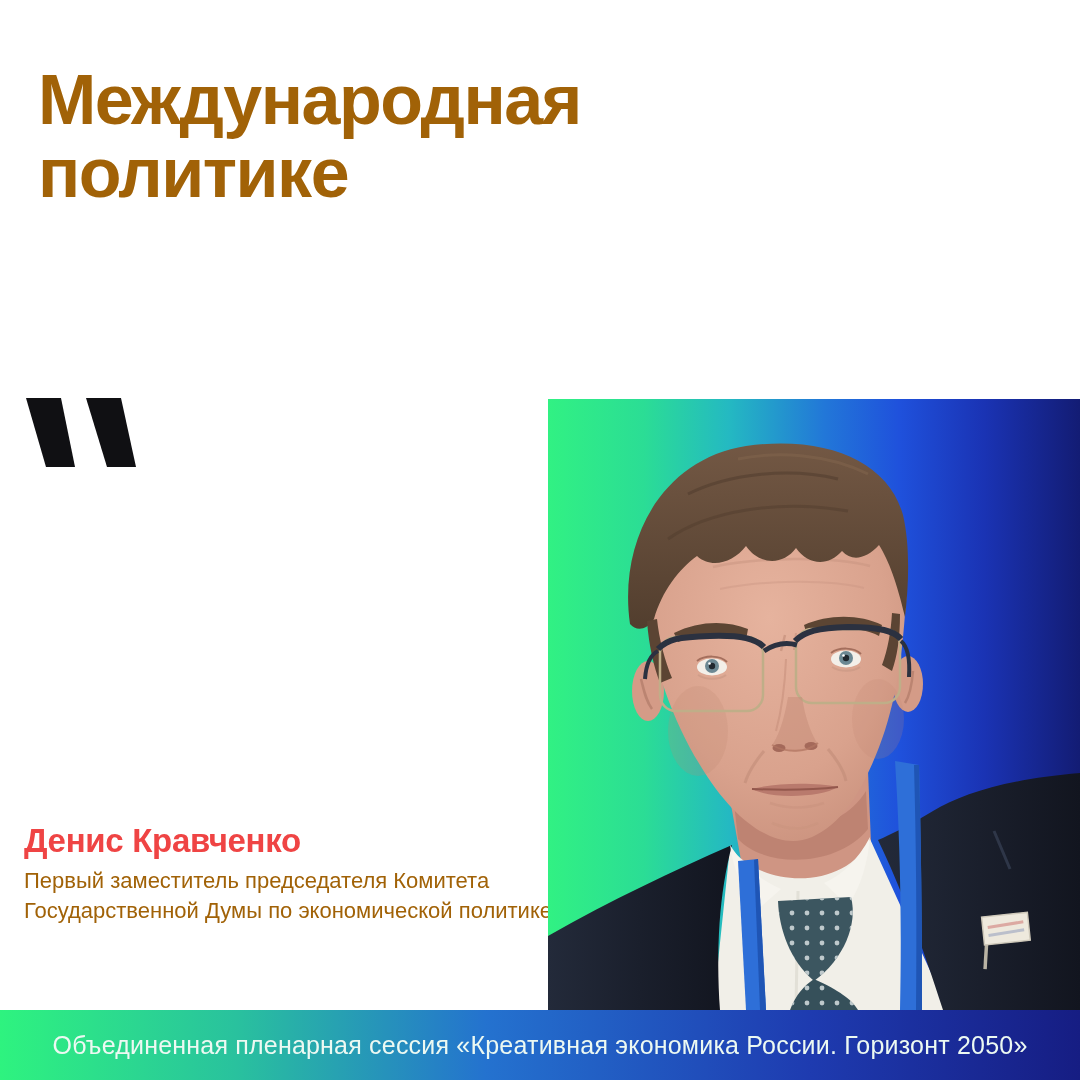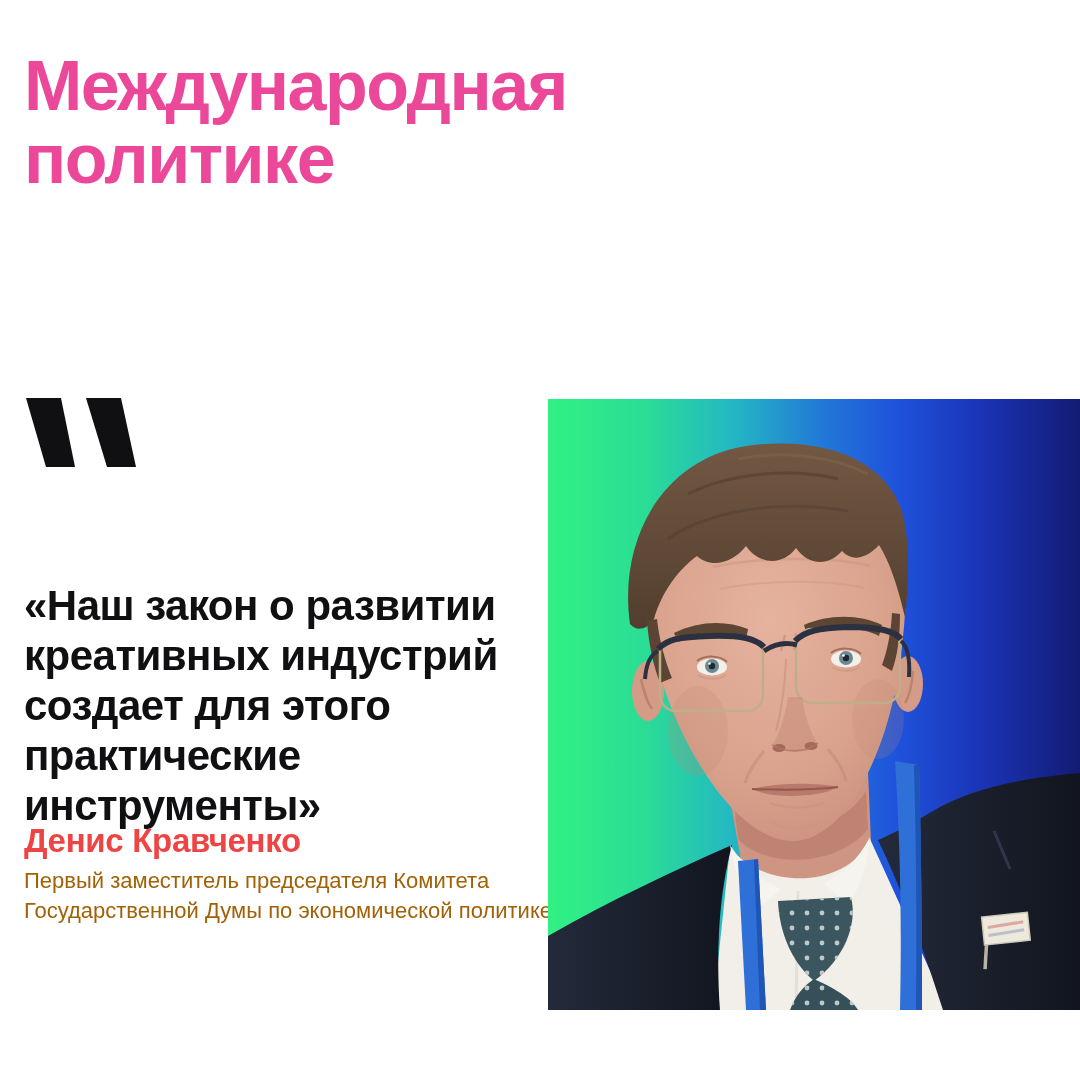--- a/index.html
+++ b/index.html
@@ -1,23 +1,23 @@
 <!DOCTYPE html>
 <html lang="ru"><head>
 <meta charset="utf-8">
 <style>
   html,body{margin:0;padding:0;background:#e8e8e8;}
   .canvas{
     position:relative;width:1080px;height:1080px;background:#ffffff;
     font-family:"Liberation Sans",sans-serif;overflow:hidden;margin:0 auto;
   }
   .title{
-    position:absolute;left:24px;top:50px;margin:0;
+    position:absolute;left:24px;top:50px;margin:14px;
     font-size:70px;line-height:73px;font-weight:700;letter-spacing:-1.5px;
-    color:#ec4899;
+    color:#a16207;
   }
   .title span{display:block;}
   .quote-mark{position:absolute;left:10px;top:385px;width:150px;height:100px;fill:#101013;}
   .quote{
     position:absolute;left:24px;top:581px;
     font-size:42px;line-height:50px;font-weight:700;letter-spacing:-0.5px;color:#101013;
   }
   .quote span{display:block;}
   .speaker-name{
     position:absolute;left:24px;top:822px;
@@ -47,27 +47,20 @@
   <h1 class="title">
     <span>Международная</span>
     <span>политике</span>
   </h1>
 
   <svg class="quote-mark" viewBox="0 0 150 100" aria-hidden="true">
     <path d="M16,13 L51,13 L65,82 L36,82 Z"></path>
     <path d="M76,13 L111,13 L126,82 L97,82 Z"></path>
   </svg>
 
-  <div class="quote">
-    <span>«Наш закон о развитии</span>
-    <span>креативных индустрий</span>
-    <span>создает для этого</span>
-    <span>практические</span>
-    <span>инструменты»</span>
-  </div>
 
   <div class="speaker-name">Денис Кравченко</div>
 
   <div class="speaker-role">
     <span>Первый заместитель председателя Комитета</span>
     <span>Государственной Думы по экономической политике</span>
   </div>
 
   <div class="photo">
     <svg viewBox="0 0 532 611" aria-hidden="true">
@@ -187,14 +180,17 @@
       <path d="M216,352 C206,364 200,374 197,384" stroke="#c08a76" stroke-width="3" fill="none" opacity="0.55"></path>
       <path d="M280,350 C290,362 296,372 298,382" stroke="#c08a76" stroke-width="3" fill="none" opacity="0.55"></path>
 
       <path d="M204,390 C226,384 266,383 290,388 C272,399 222,400 204,390 Z" fill="#b97a6d"></path>
       <path d="M204,390 C230,391 264,391 290,388" stroke="#93574c" stroke-width="2" fill="none"></path>
       <path d="M222,404 C240,410 258,410 276,404" stroke="#c9937e" stroke-width="2.5" fill="none" opacity="0.6"></path>
       <path d="M224,424 C240,431 256,431 270,424" stroke="#c9937e" stroke-width="2.5" fill="none" opacity="0.5"></path>
     </svg>
   </div>
 
+  <footer class="footer">
+    <span>Объединенная пленарная сессия «Креативная экономика России. Горизонт 2050»</span>
+  </footer>
 
 </div>
 
 </body></html>

